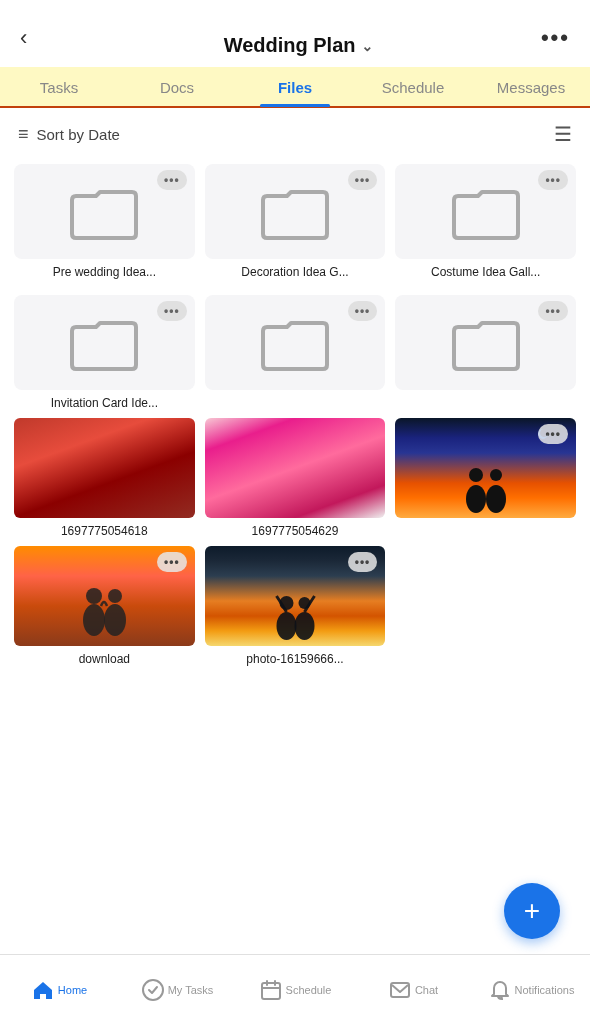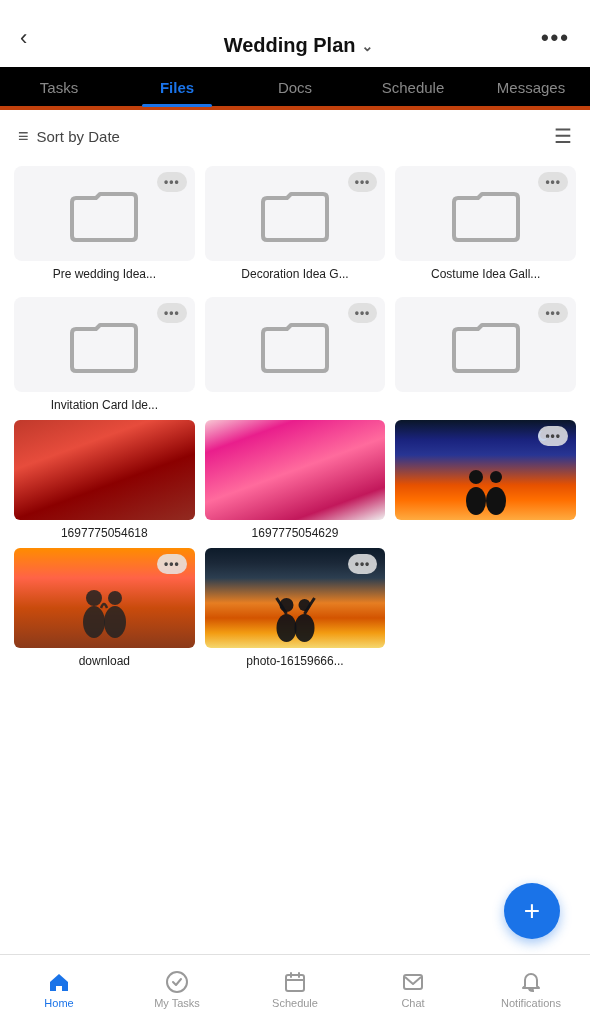--- a/index.html
+++ b/index.html
@@ -44,22 +44,22 @@
       font-size: 22px;
       color: #333;
       cursor: pointer;
       letter-spacing: 2px;
       font-weight: 700;
     }
 
     
     .tabs {
       display: flex;
-      border-bottom: 4px solid #c2410c;
-      background: #000000;
+      border-bottom: 2px solid #c2410c;
+      background: #fef9c3;
     }
     .tab {
       flex: 1;
       text-align: center;
       padding: 12px 4px 10px;
       font-size: 15px;
       color: #888;
       cursor: pointer;
       position: relative;
     }
@@ -223,21 +223,21 @@
       width: 590px;
       height: 70px;
       background: #fff;
       border-top: 1px solid #e0e0e0;
       display: flex;
       align-items: center;
     }
     .nav-item {
       flex: 1;
       display: flex;
-      flex-direction: column;
+      flex-direction: row;
       align-items: center;
       justify-content: center;
       gap: 3px;
       cursor: pointer;
       padding: 8px 0;
     }
     .nav-label {
       font-size: 11px;
       color: #999;
     }
@@ -285,22 +285,22 @@
   <span class="header-back">‹</span>
   <div class="header-title">
     <span>Wedding Plan</span>
     <span class="header-title-chevron">⌄</span>
   </div>
   <span class="header-more">•••</span>
 </div>
 
 <div class="tabs">
   <div class="tab">Tasks</div>
+  <div class="tab">Docs</div>
   <div class="tab active">Files</div>
-  <div class="tab">Docs</div>
   <div class="tab">Schedule</div>
   <div class="tab">Messages</div>
 </div>
 
 <div class="sort-bar">
   <div class="sort-left">
     <span class="sort-icon">≡</span>
     <span>Sort by Date</span>
   </div>
   <span class="list-view-icon">☰</span>

